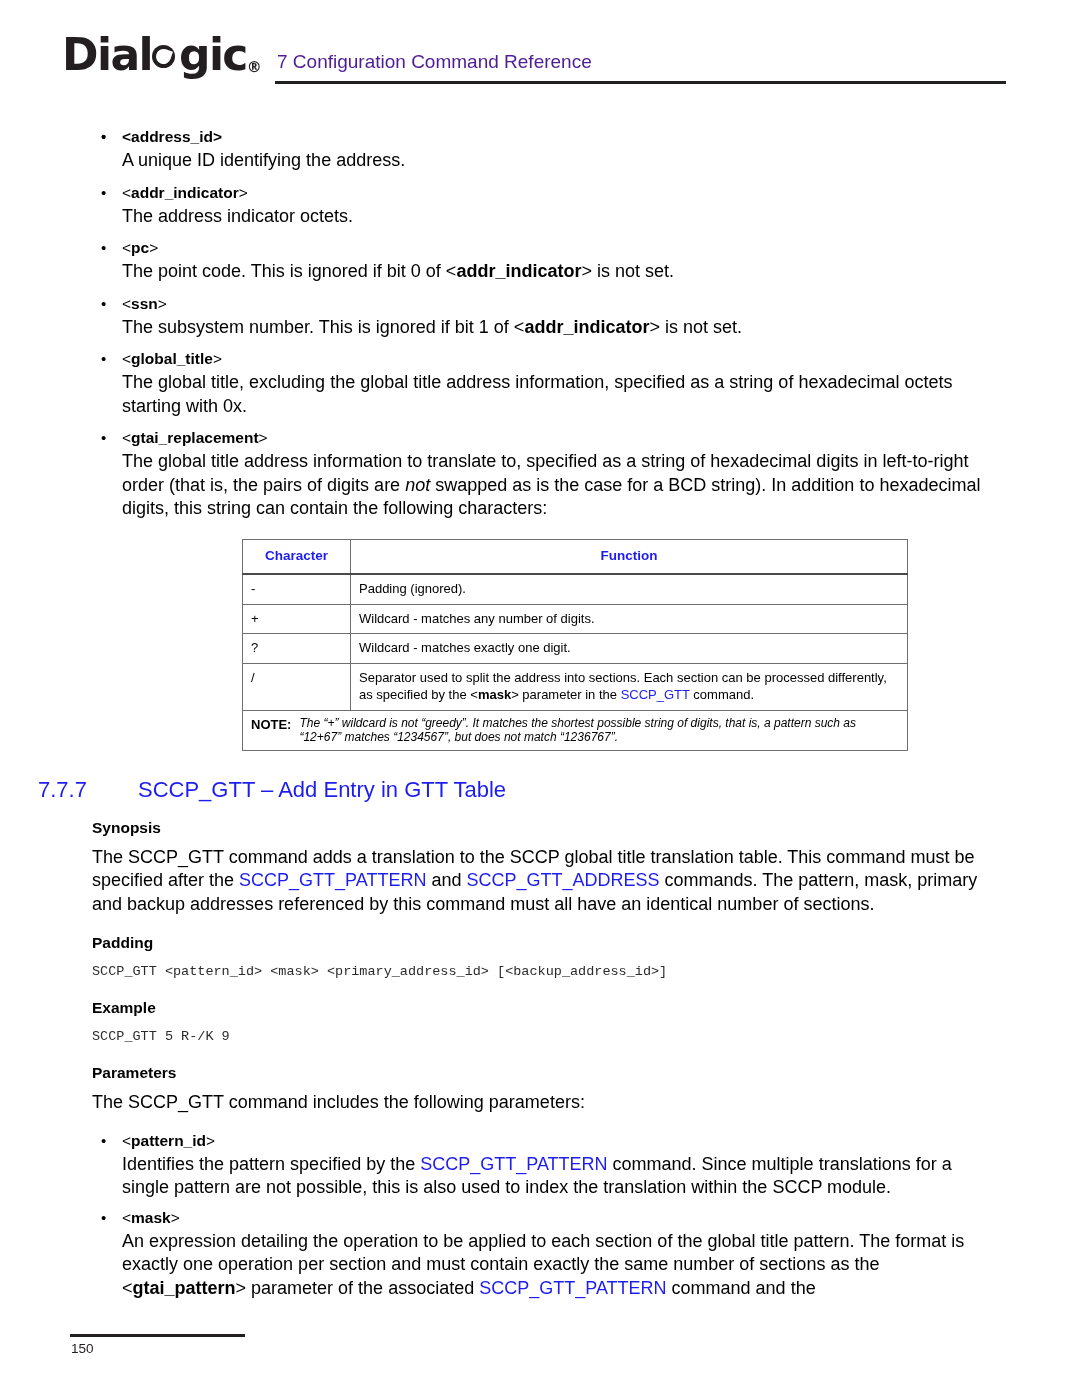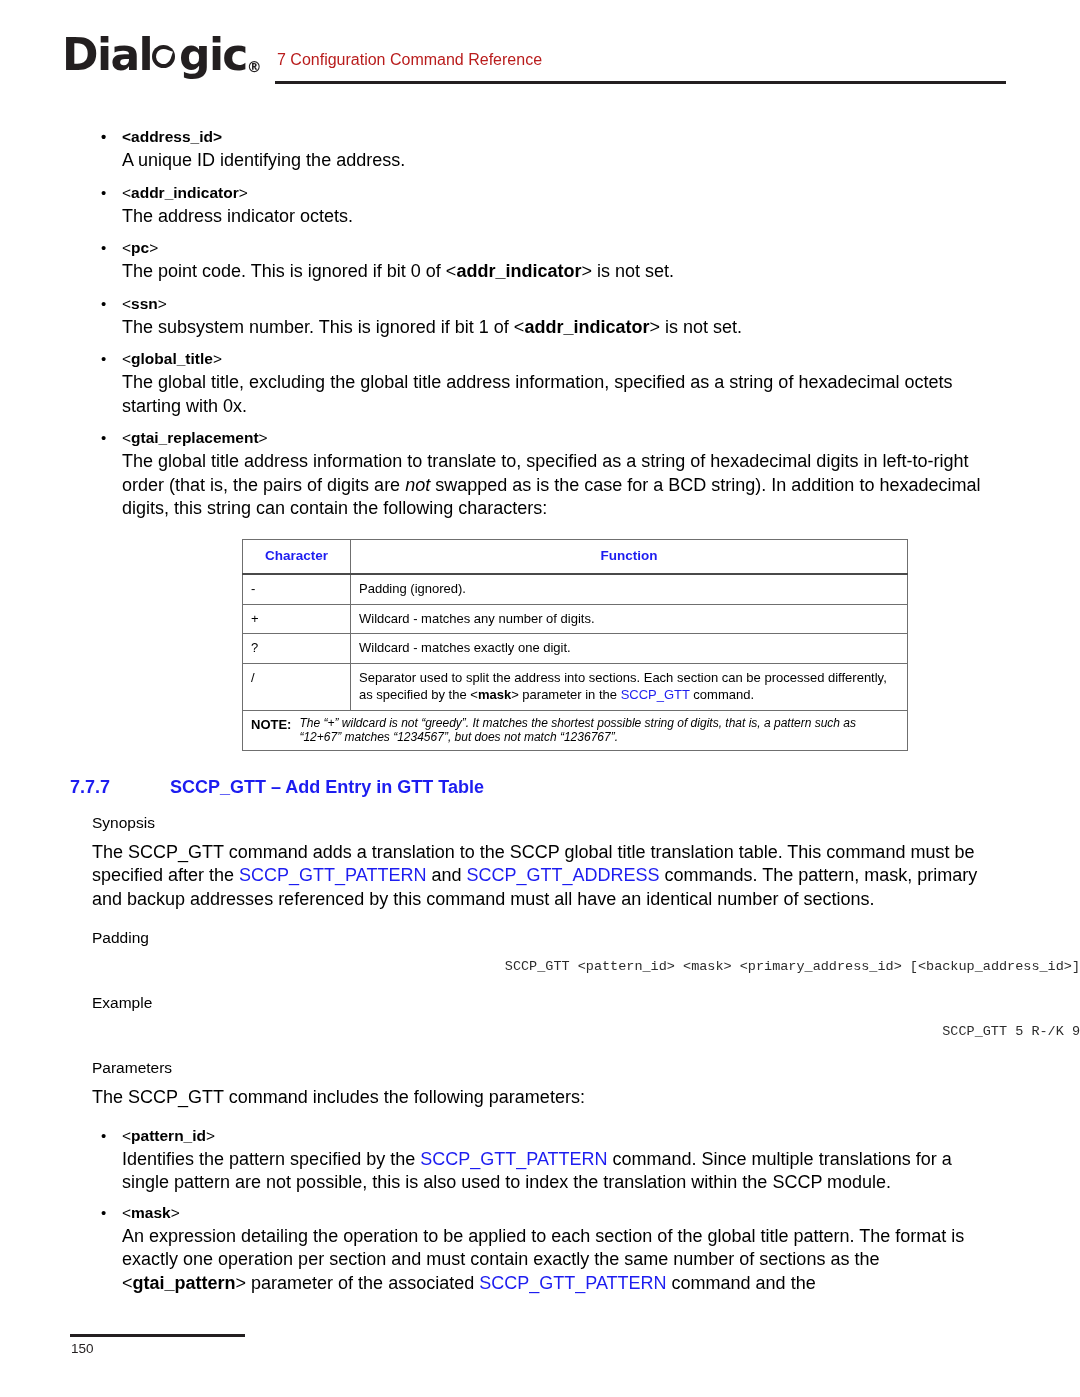--- a/index.html
+++ b/index.html
@@ -65,22 +65,22 @@
   }
   .logo .reg {
     font-size: 15px;
     vertical-align: -2px;
     letter-spacing: 0;
   }
   .header-title {
     position: absolute;
     left: 277px;
     top: 51px;
-    font-size: 16px;
-    color: #b91c1c;
+    font-size: 19px;
+    color: #4c1d95;
     white-space: nowrap;
   }
   .header-rule {
     position: absolute;
     left: 275px;
     top: 81px;
     width: 731px;
     height: 3px;
     background: #231f20;
   }
@@ -178,54 +178,53 @@
   .note-text {
     font-size: 12px;
     line-height: 14px;
     font-style: italic;
   }
   .lnk { color: #1d1df0; }
 
   
   .section-heading {
     margin-top: 26px;
-    padding-left: 70px;
+    padding-left: 38px;
     color: #1d1df0;
-    font-weight: bold;
-    font-size: 18px;
+    font-weight: normal;
+    font-size: 22px;
     white-space: nowrap;
   }
   .section-heading .num {
     display: inline-block;
     width: 100px;
   }
 
   .sub-heading {
     margin-top: 16px;
     padding-left: 92px;
-    font-weight: normal;
+    font-weight: bold;
     font-size: 15.5px;
   }
   .sub-heading.tight { margin-top: 18px; }
 
   .para {
     margin-top: 9px;
     padding-left: 92px;
     padding-right: 85px;
     font-size: 18px;
     line-height: 23.5px;
   }
   .mono {
     margin-top: 10px;
     padding-left: 92px;
     font-family: "Liberation Mono", monospace;
     font-size: 13.5px;
     line-height: 19px;
     color: #2b2b2b;
-    text-align: right;
   }
 
   .params-bullets { margin-top: 14px; }
   .params-bullets .bullet-block { margin-bottom: 6px; }
 
   
   .footer-rule {
     position: absolute;
     left: 70px;
     top: 1334px;

